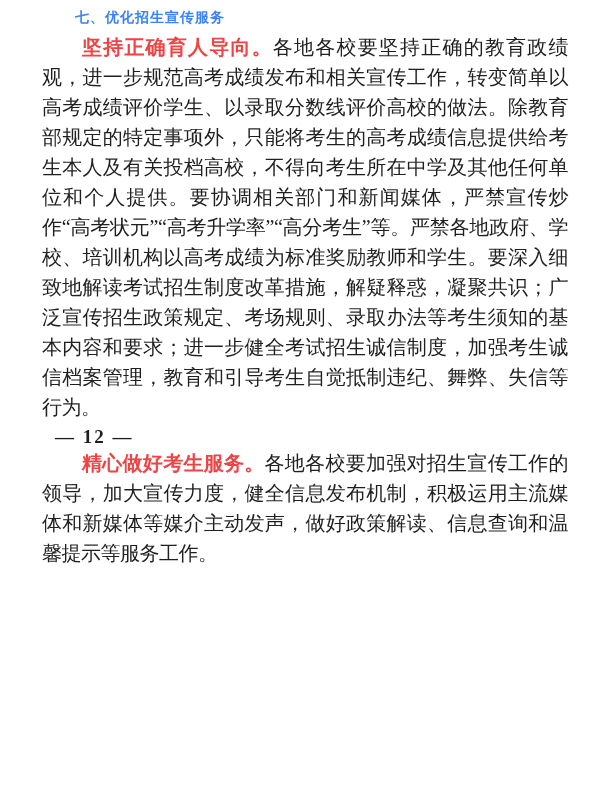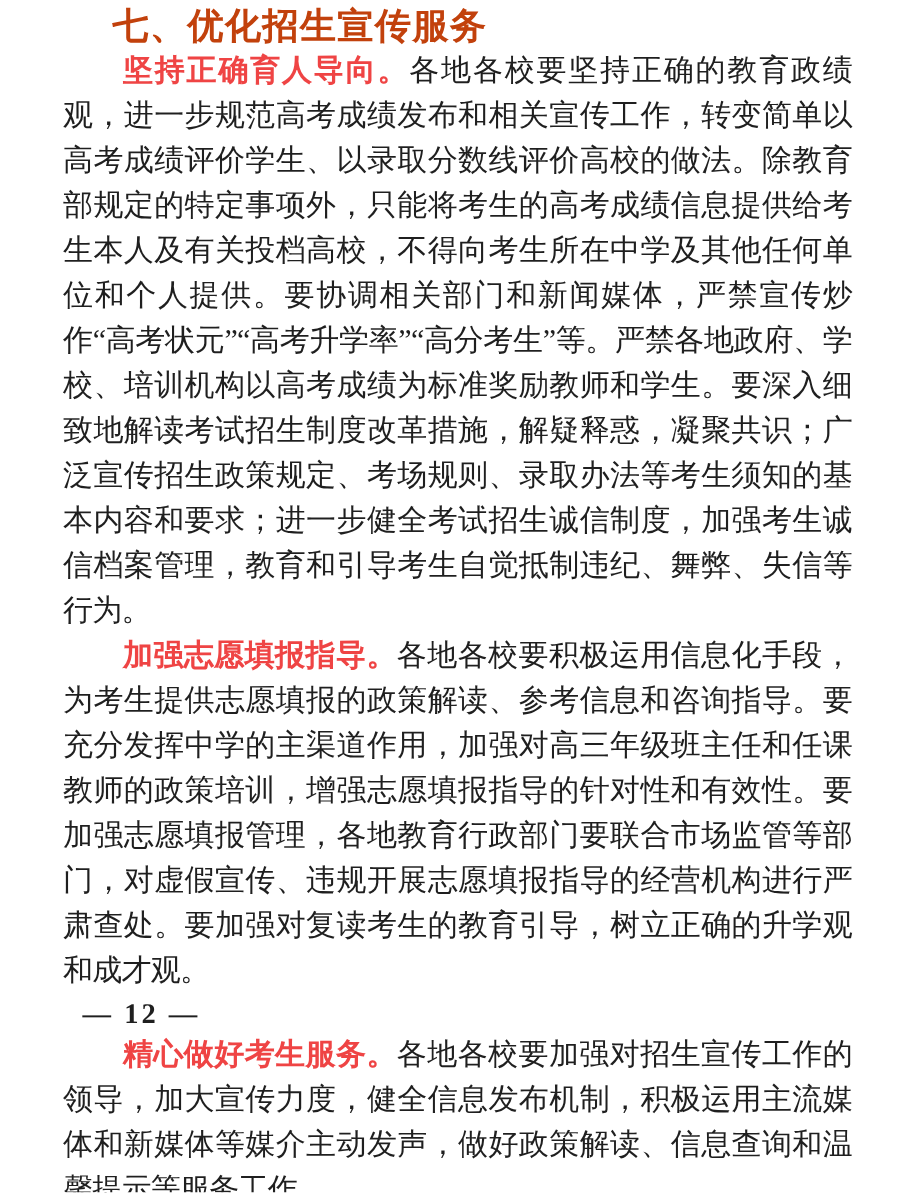--- a/index.html
+++ b/index.html
@@ -15,25 +15,25 @@
     background: #ffffff;
     color: #1f1f1f;
     padding: 3px 41px 0 42px;
     overflow: hidden;
     font-family: "Liberation Serif", "DejaVu Serif", serif;
   }
   .heading {
     margin: 0 0 0 0;
     font-family: "Liberation Sans", "DejaVu Sans", sans-serif;
     font-weight: 700;
-    font-size: 24px;
+    font-size: 14px;
     line-height: 29px;
     text-indent: 33px;
     letter-spacing: 1px;
-    color: #c2410c;
+    color: #3b82f6;
   }
   .para {
     margin: 0;
     font-size: 20px;
     line-height: 30px;
     letter-spacing: -0.5px;
     text-align: justify;
     text-justify: inter-character;
     text-indent: 2em;
     word-break: break-all;
@@ -55,19 +55,18 @@
 </style>
 </head>
 <body>
 
 <div class="page">
 
   <h1 class="heading">七、优化招生宣传服务</h1>
 
   <p class="para"><span class="lead">坚持正确育人导向。</span><span>各地各校要坚持正确的教育政绩观，进一步规范高考成绩发布和相关宣传工作，转变简单以高考成绩评价学生、以录取分数线评价高校的做法。除教育部规定的特定事项外，只能将考生的高考成绩信息提供给考生本人及有关投档高校，不得向考生所在中学及其他任何单位和个人提供。要协调相关部门和新闻媒体，严禁宣传炒作“高考状元”“高考升学率”“高分考生”等。严禁各地政府、学校、培训机构以高考成绩为标准奖励教师和学生。要深入细致地解读考试招生制度改革措施，解疑释惑，凝聚共识；广泛宣传招生政策规定、考场规则、录取办法等考生须知的基本内容和要求；进一步健全考试招生诚信制度，加强考生诚信档案管理，教育和引导考生自觉抵制违纪、舞弊、失信等行为。</span></p>
 
-  <p class="para"><span class="lead">加强志愿填报指导。</span><span>各地各校要积极运用信息化手段，为考生提供志愿填报的政策解读、参考信息和咨询指导。要充分发挥中学的主渠道作用，加强对高三年级班主任和任课教师的政策培训，增强志愿填报指导的针对性和有效性。要加强志愿填报管理，各地教育行政部门要联合市场监管等部门，对虚假宣传、违规开展志愿填报指导的经营机构进行严肃查处。要加强对复读考生的教育引导，树立正确的升学观和成才观。</span></p>
 
   <div class="pagenum">— 12 —</div>
 
   <p class="para"><span class="lead">精心做好考生服务。</span><span>各地各校要加强对招生宣传工作的领导，加大宣传力度，健全信息发布机制，积极运用主流媒体和新媒体等媒介主动发声，做好政策解读、信息查询和温馨提示等服务工作。</span></p>
 
 </div>
 
 </body></html>

